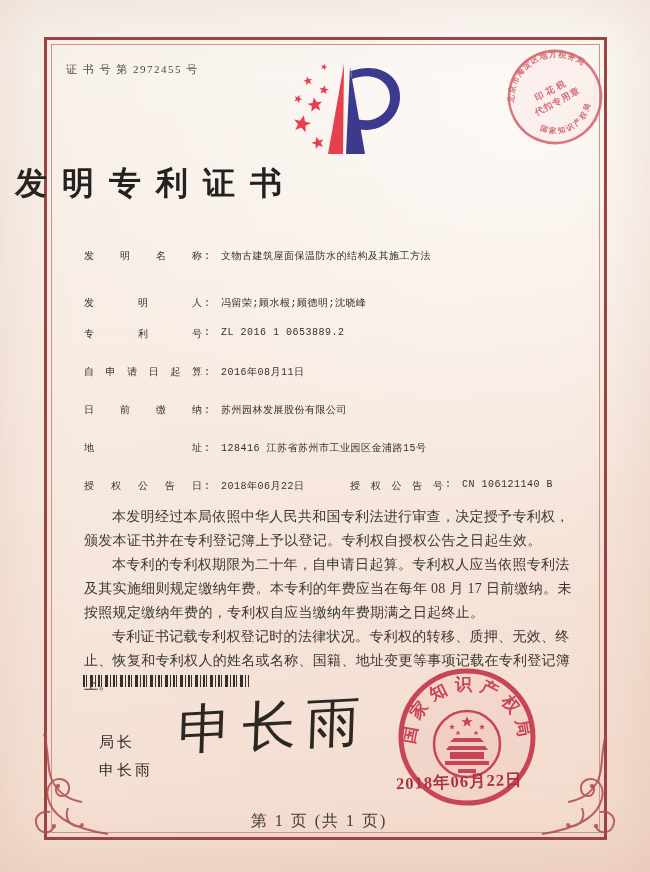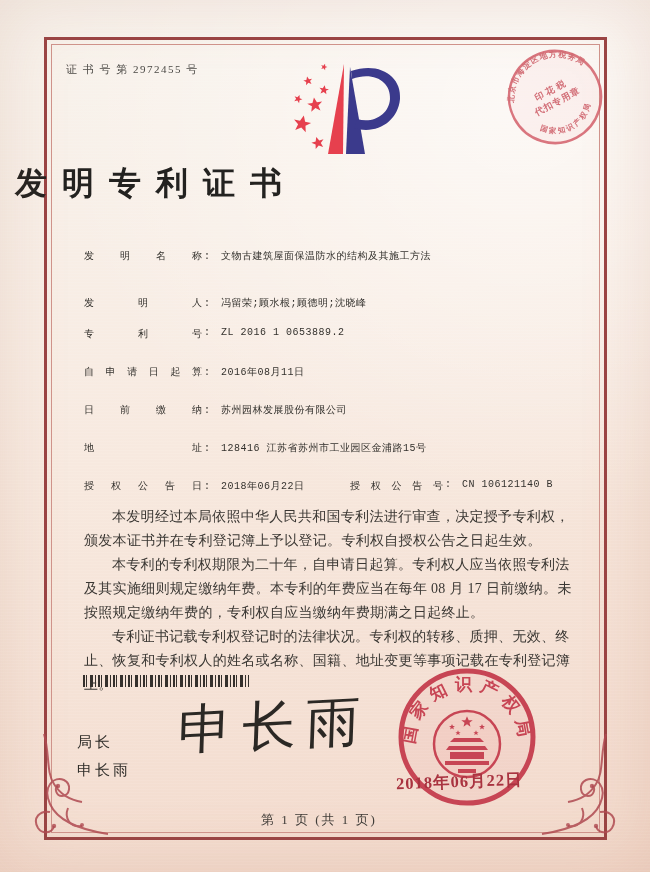--- a/index.html
+++ b/index.html
@@ -37,32 +37,32 @@
     font-size:14px;line-height:24px;color:#3a3733;}
   .body-text p{margin:0;text-indent:2em;letter-spacing:0.3px;}
 
   .barcode{position:absolute;left:83px;top:675px;width:166px;height:12px;
     background:repeating-linear-gradient(90deg,
       #35302c 0 2px, rgba(0,0,0,0) 2px 3px,
       #35302c 3px 4px, rgba(0,0,0,0) 4px 7px,
       #35302c 7px 10px, rgba(0,0,0,0) 10px 12px,
       #35302c 12px 13px, rgba(0,0,0,0) 13px 15px);}
 
-  .director{position:absolute;left:77px;top:728px;font-size:15px;color:#2f2d29;letter-spacing:3px;line-height:28px;}
+  .director{position:absolute;left:99px;top:728px;font-size:15px;color:#2f2d29;letter-spacing:3px;line-height:28px;}
   .signature{position:absolute;left:178px;top:690px;font-size:54px;color:#1a1916;
     letter-spacing:10px;transform:rotate(-3deg) skewX(-5deg);opacity:0.92;}
 
   .seal{position:absolute;left:388px;top:658px;width:158px;height:158px;opacity:0.93;}
   .seal-date{position:absolute;left:396px;top:771px;font-size:16.5px;font-weight:700;
     color:#a93340;letter-spacing:1px;transform:rotate(-2deg);white-space:nowrap;}
 
   .tax-stamp{position:absolute;left:500px;top:42px;width:110px;height:110px;opacity:0.85;}
 
   .footer{position:absolute;left:0;right:12px;top:811px;text-align:center;
-    font-size:13px;color:#403d39;letter-spacing:2px;}
+    font-size:16px;color:#403d39;letter-spacing:2px;}
 
   .flourish{position:absolute;width:104px;height:112px;}
   .flourish.left{left:24px;top:726px;}
   .flourish.right{left:522px;top:726px;transform:scaleX(-1);}
 </style>
 </head>
 <body>
 
 <div class="texture"></div>
 

